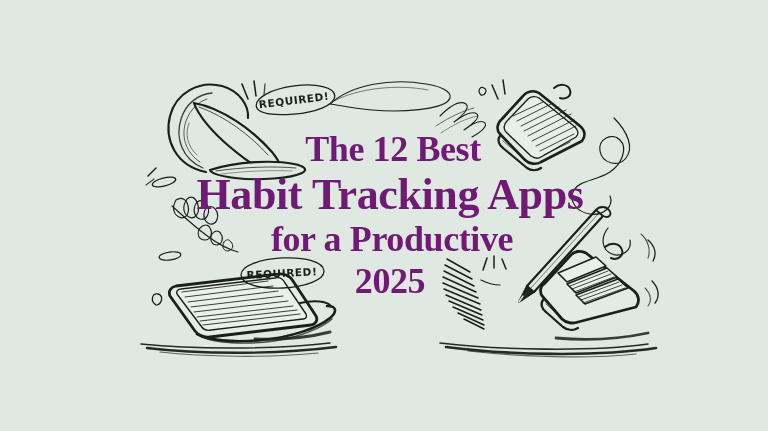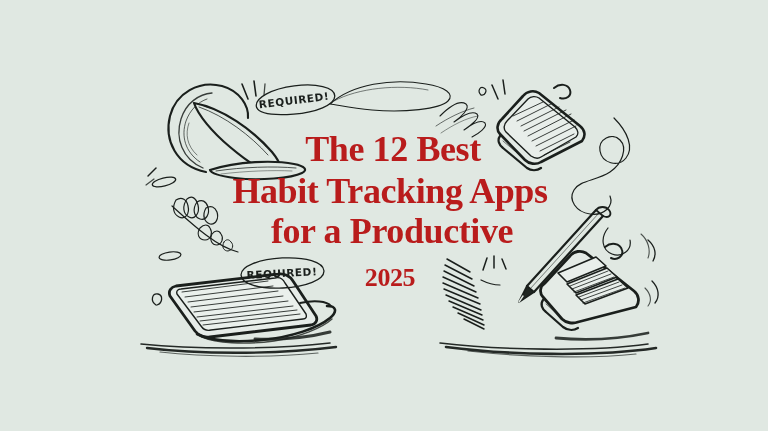--- a/index.html
+++ b/index.html
@@ -27,30 +27,30 @@
     position: absolute;
     left: 0;
     top: 131px;
     width: 768px;
     text-align: center;
     z-index: 5;
   }
   #title-block .tline {
     font-family: "Liberation Serif", "DejaVu Serif", serif;
     font-weight: bold;
-    color: #b91c1c;
+    color: #701a75;
     letter-spacing: -0.4px;
     line-height: 1.0;
     display: block;
     white-space: nowrap;
   }
   .tline.l1 { font-size: 36px; margin-left: 18px; }
-  .tline.l2 { font-size: 36px; margin-top: 6px; margin-left: 12px; }
+  .tline.l2 { font-size: 44px; margin-top: 6px; margin-left: 12px; }
   .tline.l3 { font-size: 36px; margin-top: 4px; margin-left: 16px; }
-  .tline.l4 { font-size: 26px; margin-top: 16px; margin-left: 12px; }
+  .tline.l4 { font-size: 36px; margin-top: 6px; margin-left: 12px; }
 
   
   .badge {
     position: absolute;
     z-index: 6;
     width: 92px;
     height: 34px;
   }
   .badge .badge-text {
     position: absolute;

